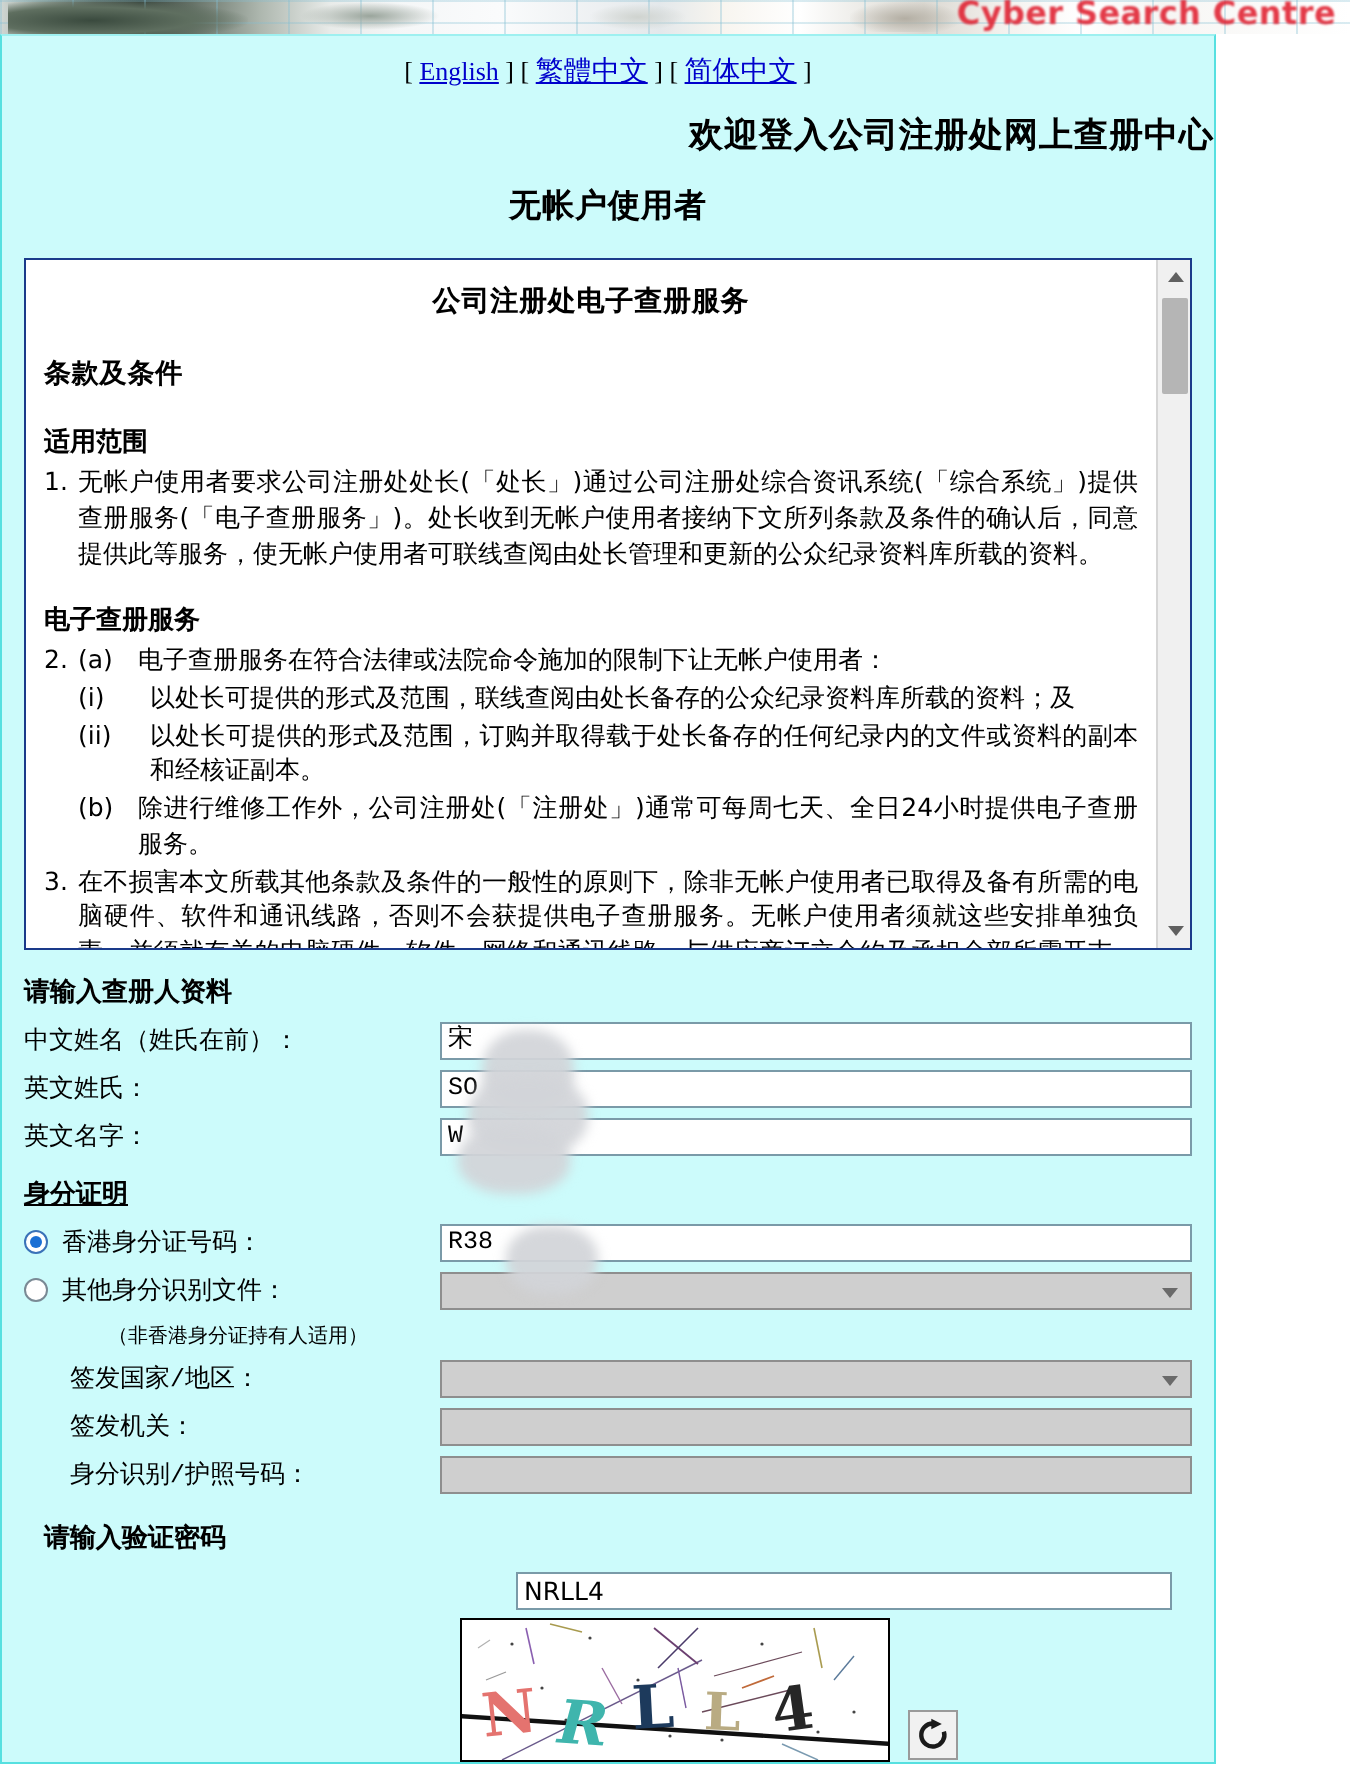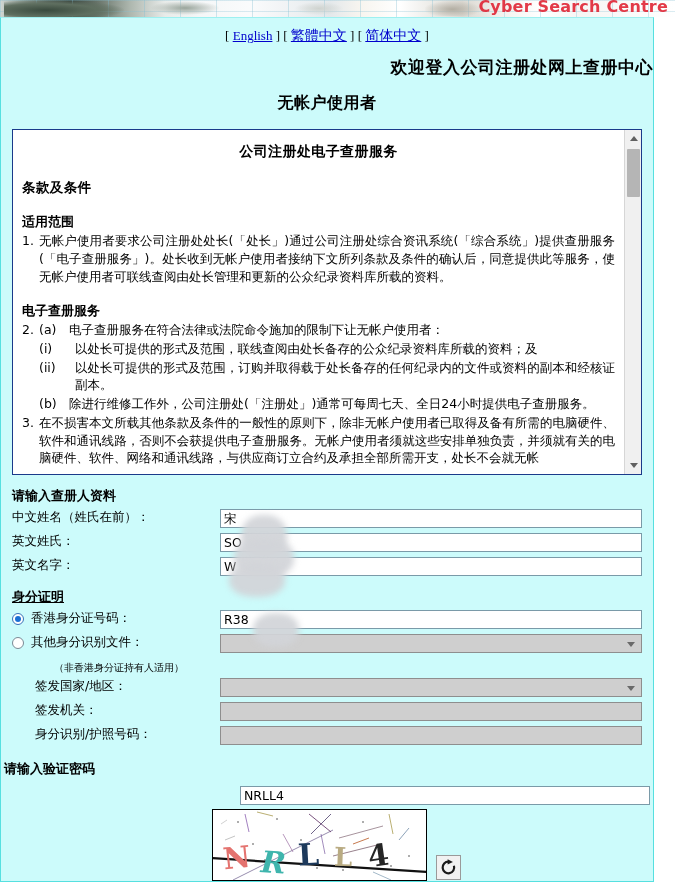--- a/index.html
+++ b/index.html
@@ -79,21 +79,21 @@
     color: #e02030;
     letter-spacing: 0.2px;
     opacity: 0.88;
     filter: blur(0.45px);
     white-space: nowrap;
   }
 
   
   .page {
     position: relative;
-    width: 654px;
+    width: 608px;
     height: 865px;
     background: #ccfbfb;
     border: 1px solid #56e0e0;
     border-top: 1px solid #9ef0f0;
     box-sizing: border-box;
   }
 
   .lang-bar {
     text-align: center;
     padding-top: 9px;
@@ -229,23 +229,24 @@
   }
   .sec-title {
     font-size: 13px;
     font-weight: bold;
     color: #000000;
     margin-top: 12px;
     margin-bottom: 4px;
   }
   .row {
     display: flex;
-    align-items: flex-start;
+    align-items: center;
     height: 22px;
     margin-bottom: 2px;
+    font-family: Liberation Mono, monospace;
   }
   .lbl {
     font-size: 12.5px;
     color: #000000;
     width: 208px;
     flex: 0 0 208px;
     box-sizing: border-box;
     white-space: nowrap;
   }
   .lbl.ind { padding-left: 23px; }
@@ -335,21 +336,21 @@
   
   .redact {
     position: absolute;
     background: rgba(210,212,216,0.93);
     filter: blur(3px);
     border-radius: 45%;
     pointer-events: none;
   }
 
   
-  .captcha-area { padding: 0 3px; }
+  .captcha-area { padding: 0 21px; }
   .captcha-input-row {
     display: flex;
     margin-top: 8px;
     gap: 28px;
   }
   .captcha-input-row .spacer { flex: 0 0 208px; }
   .captcha-img-row {
     display: flex;
     margin-top: 4px;
     align-items: flex-start;

